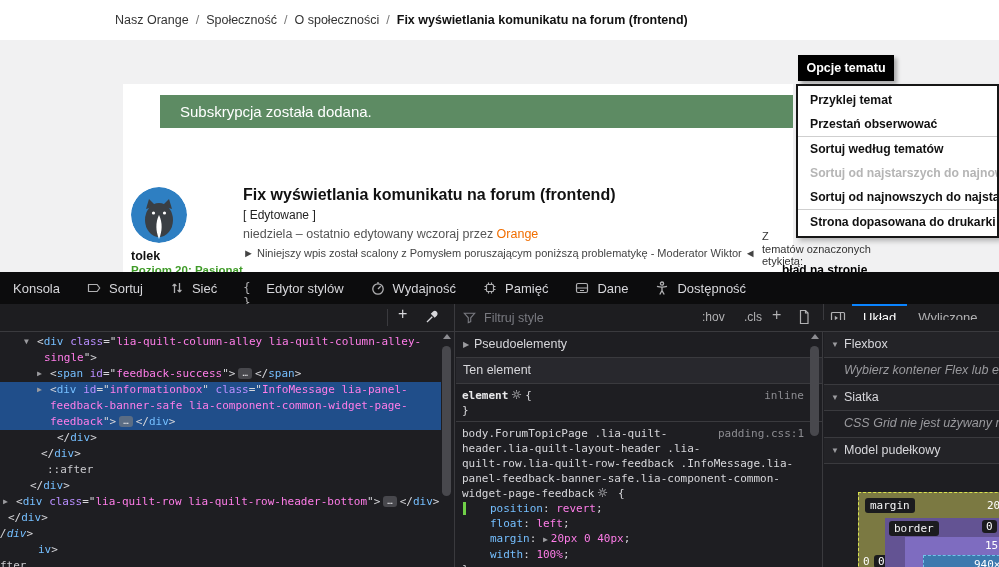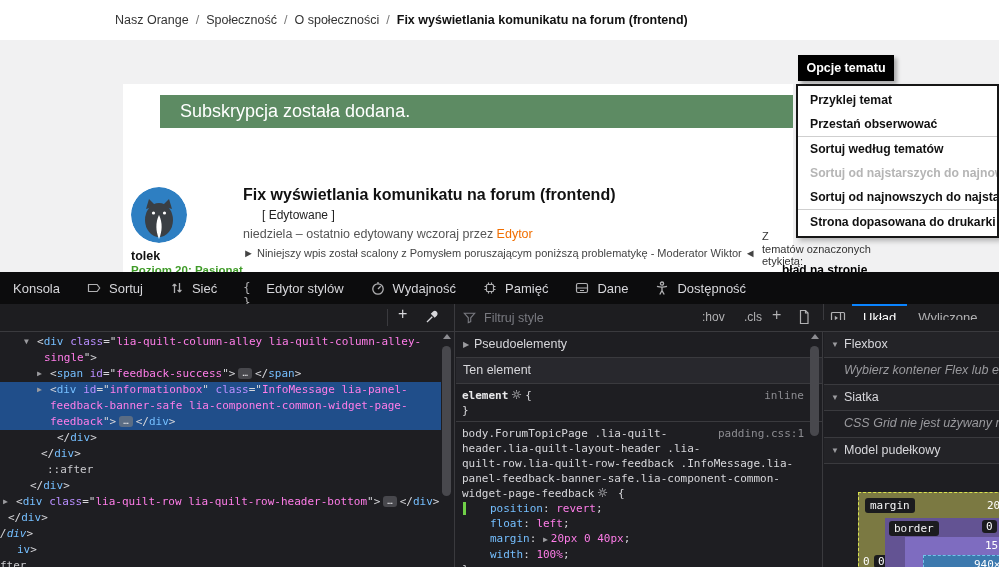--- a/index.html
+++ b/index.html
@@ -6,26 +6,26 @@
   #stage{position:relative;width:999px;height:567px;overflow:hidden;background:#f1f1f2;
          font-family:"Liberation Sans",sans-serif;}
   
   .topbar{position:absolute;left:0;top:0;width:999px;height:40px;background:#fff;}
   .breadcrumb{position:absolute;left:115px;top:13px;font-size:12.5px;color:#333;white-space:nowrap;}
   .crumb{color:#333;}
   .crumb.last{font-weight:bold;color:#111;}
   .crumb-sep{margin:0 7px;color:#777;}
   .card{position:absolute;left:123px;top:84px;width:670px;height:188px;background:#fff;}
   .banner{position:absolute;left:160px;top:95px;width:633px;height:33px;background:#5d8b63;
-          color:#fff;font-size:18px;line-height:33px;padding-left:20px;box-sizing:border-box;}
+          color:#fff;font-size:15px;line-height:33px;padding-left:20px;box-sizing:border-box;}
   .avatar{position:absolute;left:131px;top:187px;width:56px;height:56px;border-radius:50%;overflow:hidden;}
   .author{position:absolute;left:131px;top:249px;font-weight:bold;font-size:12.5px;color:#111;}
   .author-level{position:absolute;left:131px;top:264px;font-size:11.5px;font-weight:bold;color:#3f9b28;white-space:nowrap;}
   .post-title{position:absolute;left:243px;top:186px;font-size:16px;font-weight:bold;color:#111;}
-  .post-edited{position:absolute;left:243px;top:208px;font-size:12px;color:#222;margin-left:19px;}
+  .post-edited{position:absolute;left:243px;top:208px;font-size:12px;color:#222;}
   .post-date{position:absolute;left:243px;top:227px;font-size:12.5px;color:#555;}
   .editor-link{color:#f16e00;}
   .post-note{position:absolute;left:243px;top:247px;font-size:11px;color:#444;white-space:nowrap;}
   .aside{position:absolute;left:762px;top:230px;font-size:11px;color:#333;line-height:12.5px;white-space:nowrap;}
   .aside-tag{position:absolute;left:782px;top:263px;font-size:12px;font-weight:bold;color:#000;white-space:nowrap;}
   .menu-btn{position:absolute;left:798px;top:55px;width:96px;height:26px;background:#000;color:#fff;
             font-weight:bold;font-size:12.5px;line-height:26px;text-align:center;
             box-shadow:3px 3px 4px rgba(0,0,0,.3);cursor:pointer;}
   .menu-panel{position:absolute;left:796px;top:84px;width:199px;background:#fff;border:2px solid #161616;
               box-shadow:3px 3px 5px rgba(0,0,0,.25);padding:2px 0;}
@@ -146,21 +146,21 @@
         <path d="M28 28c-3.5 7-3.5 16 0 24 3.5-8 3.5-17 0-24z" fill="#fff"></path>
         <circle cx="22.5" cy="26" r="1.6" fill="#fff"></circle>
         <circle cx="33.5" cy="26" r="1.6" fill="#fff"></circle>
       </svg>
     </div>
     <div class="author">tolek</div>
     <div class="author-level">Poziom 20: Pasjonat</div>
 
     <div class="post-title">Fix wyświetlania komunikatu na forum (frontend)</div>
     <div class="post-edited">[ Edytowane ]</div>
-    <div class="post-date"><span>niedziela – ostatnio edytowany wczoraj przez </span><span class="editor-link">Edytor</span></div>
+    <div class="post-date"><span>niedziela – ostatnio edytowany wczoraj przez </span><span class="editor-link">Orange</span></div>
     <div class="post-note">► Niniejszy wpis został scalony z Pomysłem poruszającym poniższą problematykę - Moderator Wiktor ◄</div>
 
     <div class="aside">
       <div>Z</div>
       <div>tematów oznaczonych</div>
       <div>etykietą:</div>
     </div>
     <div class="aside-tag">błąd na stronie</div>
 
     <div class="menu-btn">Opcje tematu</div>
@@ -299,21 +299,21 @@
           <div class="code-line sel" style="padding-left: 50px;"><span class="twisty" style="left: 37px;">▶</span><span class="tk-p">&lt;</span><span class="tk-tag">div</span><span class="tk-p"> </span><span class="tk-an">id</span><span class="tk-p">="</span><span class="tk-av">informationbox</span><span class="tk-p">" </span><span class="tk-an">class</span><span class="tk-p">="</span><span class="tk-av">InfoMessage lia-panel-</span></div>
           <div class="code-line sel" style="padding-left: 50px;"><span class="tk-av">feedback-banner-safe lia-component-common-widget-page-</span></div>
           <div class="code-line sel" style="padding-left: 50px;"><span class="tk-av">feedback</span><span class="tk-p">"&gt;</span><span class="badge">…</span><span class="tk-p">&lt;/</span><span class="tk-tag">div</span><span class="tk-p">&gt;</span></div>
           <div class="code-line" style="padding-left: 57px;"><span class="tk-p">&lt;/</span><span class="tk-tag">div</span><span class="tk-p">&gt;</span></div>
           <div class="code-line" style="padding-left: 41px;"><span class="tk-p">&lt;/</span><span class="tk-tag">div</span><span class="tk-p">&gt;</span></div>
           <div class="code-line" style="padding-left: 47px;"><span class="tk-ps">::after</span></div>
           <div class="code-line" style="padding-left: 30px;"><span class="tk-p">&lt;/</span><span class="tk-tag">div</span><span class="tk-p">&gt;</span></div>
           <div class="code-line" style="padding-left: 16px;"><span class="twisty" style="left: 3px;">▶</span><span class="tk-p">&lt;</span><span class="tk-tag">div</span><span class="tk-p"> </span><span class="tk-an">class</span><span class="tk-p">="</span><span class="tk-av">lia-quilt-row lia-quilt-row-header-bottom</span><span class="tk-p">"&gt;</span><span class="badge">…</span><span class="tk-p">&lt;/</span><span class="tk-tag">div</span><span class="tk-p">&gt;</span></div>
           <div class="code-line" style="padding-left: 8px;"><span class="tk-p">&lt;/</span><span class="tk-tag">div</span><span class="tk-p">&gt;</span></div>
           <div class="code-line" style="padding-left: 0px; font-style: italic;"><span class="tk-p">/</span><span class="tk-tag">div</span><span class="tk-p">&gt;</span></div>
-          <div class="code-line" style="padding-left: 17px;"><span class="tk-tag">iv</span><span class="tk-p">&gt;</span></div>
+          <div class="code-line" style="padding-left: 0px; margin-left: 38px;"><span class="tk-tag">iv</span><span class="tk-p">&gt;</span></div>
           <div class="code-line" style="padding-left: 0px;"><span class="tk-ps">fter</span></div>
         </div>
       <div class="mk-scroll">
         <div class="scroll-arrow"></div>
         <div class="scroll-thumb" style="top:14px;height:150px;"></div>
       </div>
     </div>
 
     <div class="rules-panel">
       <div class="rp-pseudo">

